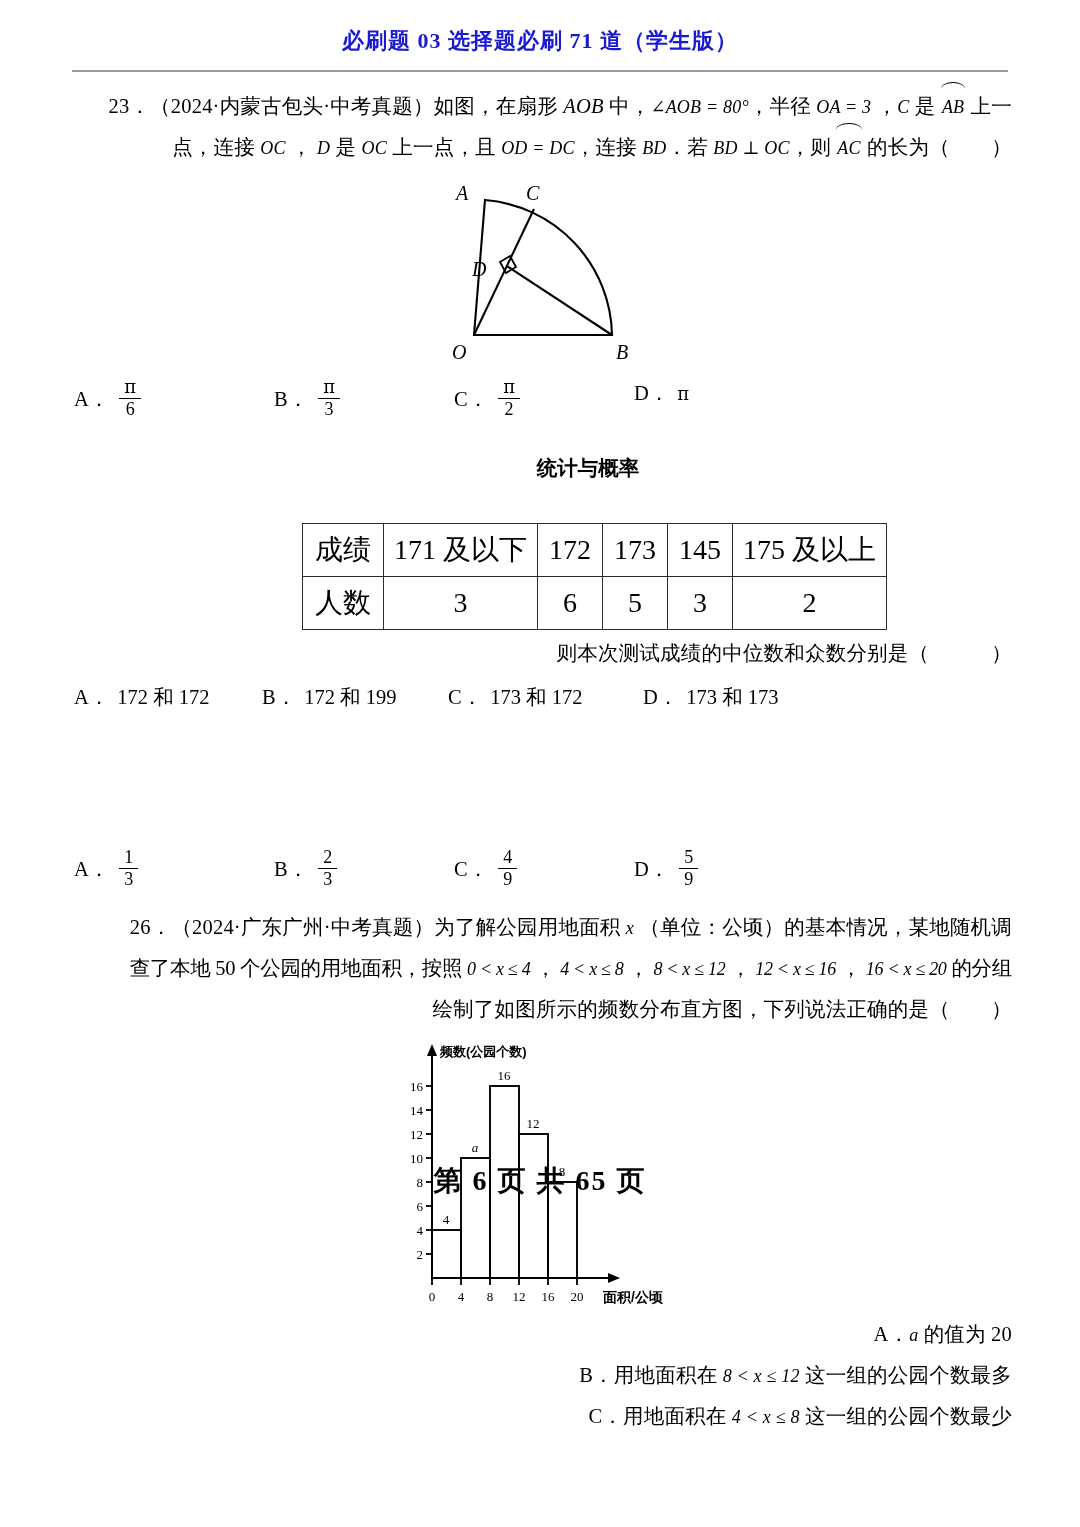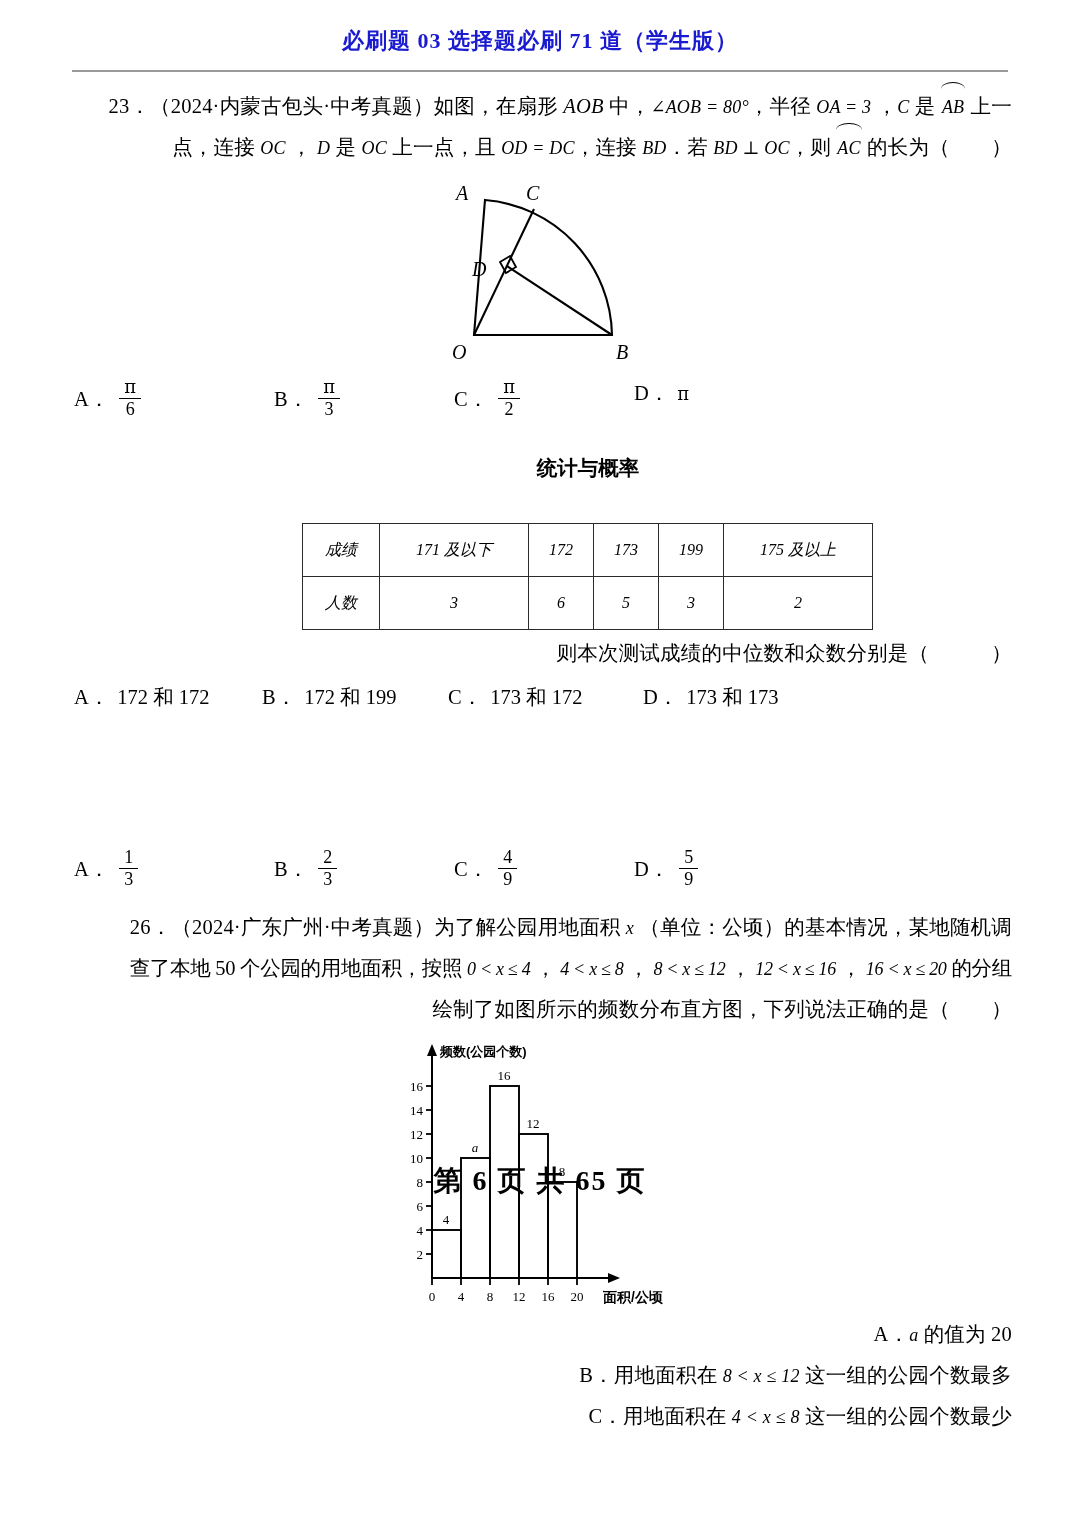--- a/index.html
+++ b/index.html
@@ -134,22 +134,21 @@
     height: 192px;
   }
   
   .tbl-wrap {
     position: absolute;
     left: 302px;
     top: 523px;
   }
   table.score-tbl {
     border-collapse: collapse;
-    font-size: 16px;
-    font-style: italic;
+    font-size: 28px;
   }
   table.score-tbl td {
     border: 1.6px solid #2b2b2b;
     text-align: center;
     vertical-align: middle;
     height: 52px;
     padding: 0 10px;
     white-space: nowrap;
   }
   table.score-tbl td.hdrcell { width: 52px; padding: 0 12px; }
@@ -245,21 +244,21 @@
 
 
   <div class="tbl-wrap">
     <table class="score-tbl">
       <tbody>
           <tr>
         <td class="hdrcell">成绩</td>
         <td class="wide">171 及以下</td>
         <td class="narrowc">172</td>
         <td class="narrowc">173</td>
-        <td class="narrowc">199</td>
+        <td class="narrowc">145</td>
         <td class="wide">175 及以上</td>
       </tr>
       <tr>
         <td class="hdrcell">人数</td>
         <td>3</td>
         <td>6</td>
         <td>5</td>
         <td>3</td>
         <td>2</td>
       </tr>

